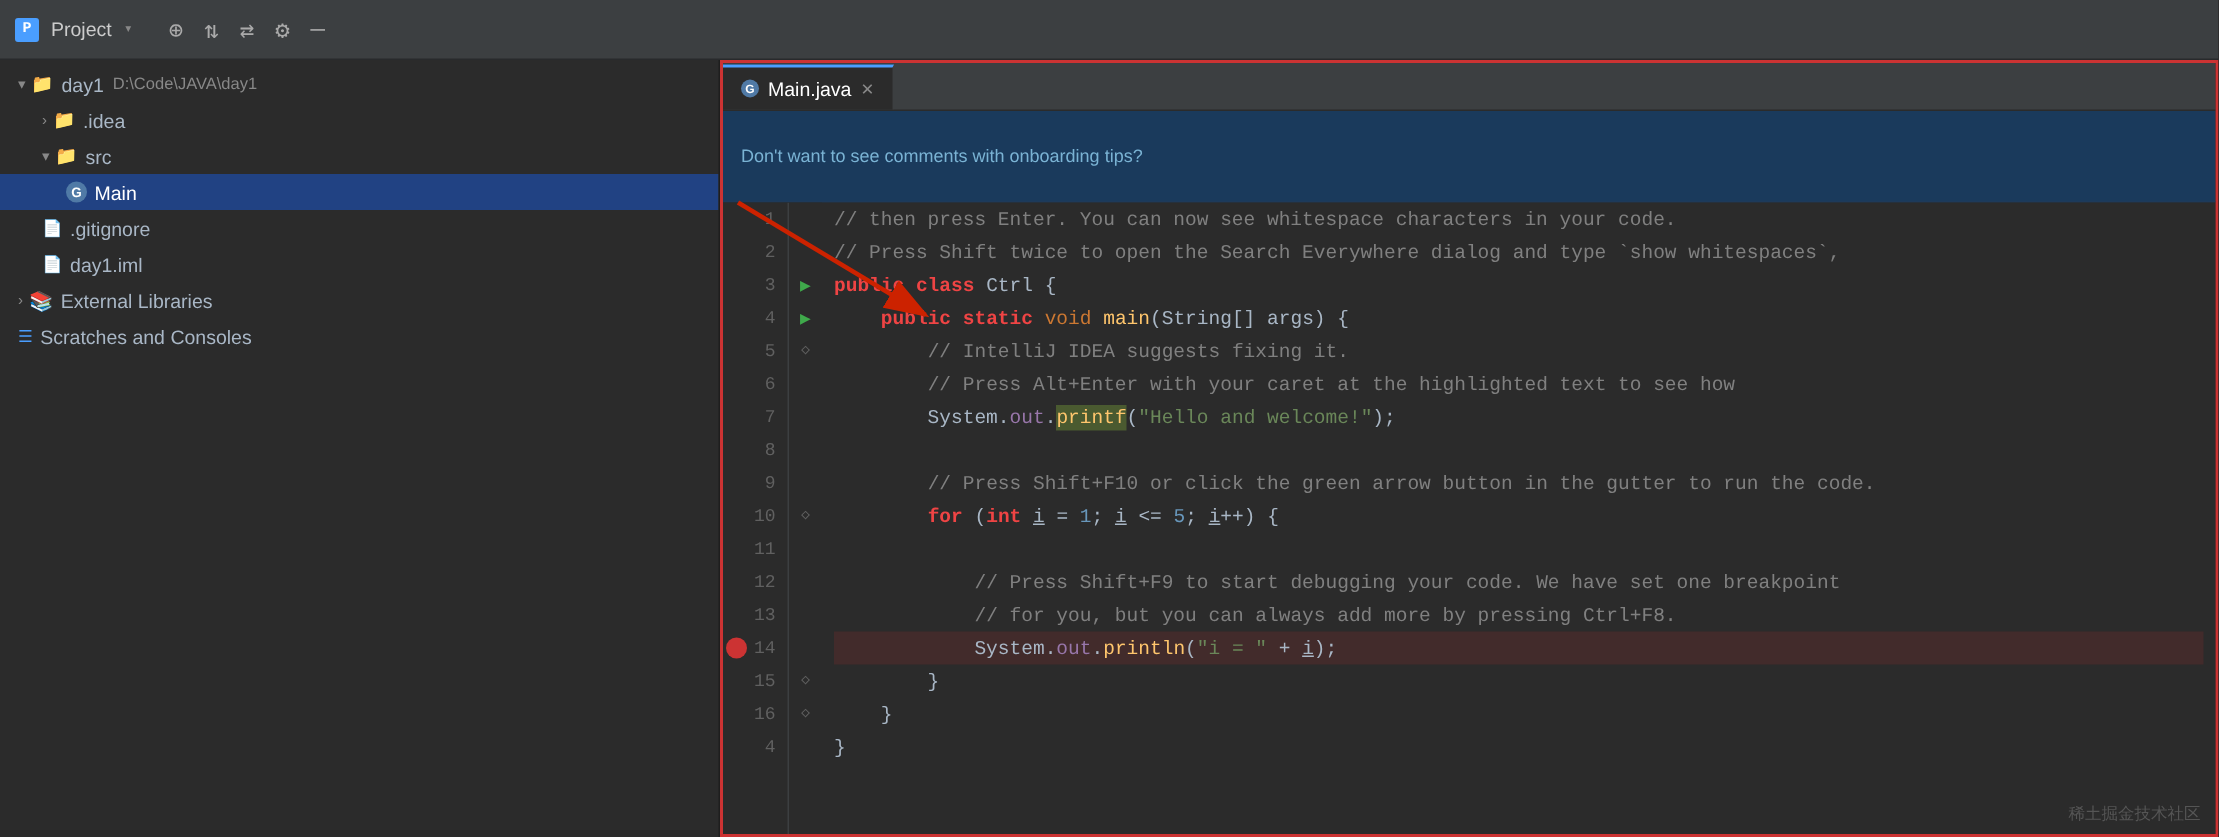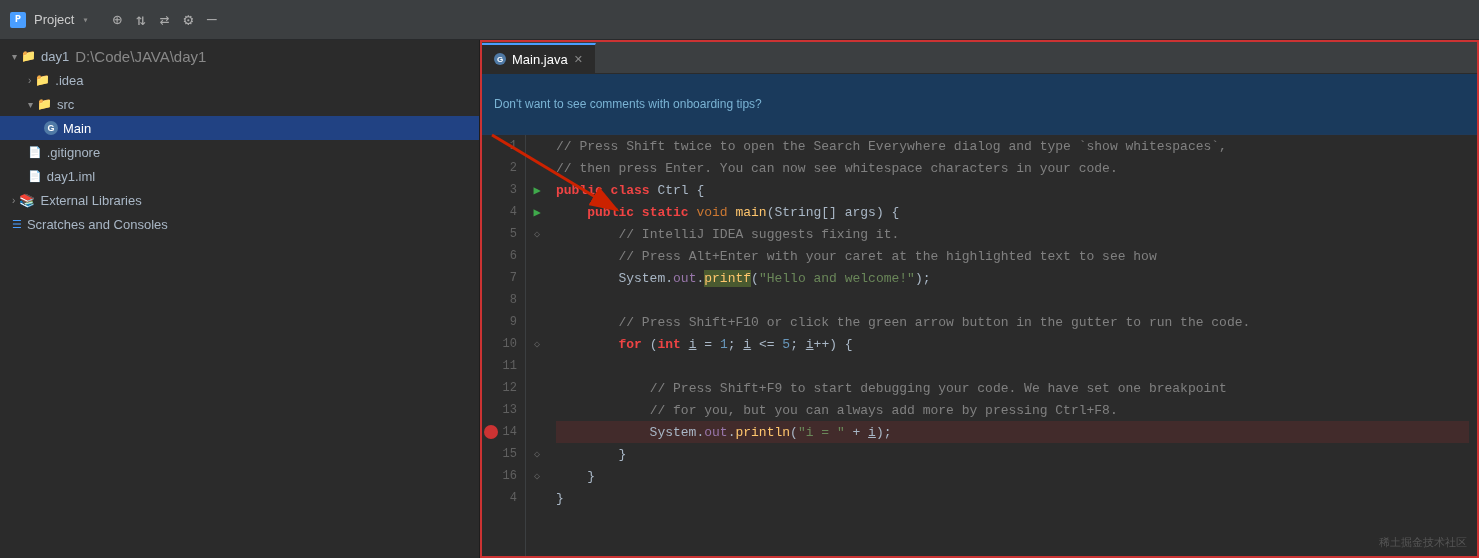--- a/index.html
+++ b/index.html
@@ -295,21 +295,21 @@
 
 <div class="main-layout">
 
   <div class="sidebar">
     <div class="file-tree">
 
       <div class="tree-item tree-indent-1">
         <span class="chevron">▾</span>
         <span class="tree-icon folder-icon">📁</span>
         <span>day1</span>
-        <span style="color:#888; font-size:15px; margin-left:6px; font-family:'Segoe UI',sans-serif;">D:\Code\JAVA\day1</span>
+        <span style="color:#888; font-size:11px; margin-left:6px; font-family:'Segoe UI',sans-serif;">D:\Code\JAVA\day1</span>
       </div>
 
       <div class="tree-item tree-indent-2">
         <span class="chevron">›</span>
         <span class="tree-icon folder-icon">📁</span>
         <span>.idea</span>
       </div>
 
       <div class="tree-item tree-indent-2">
         <span class="chevron">▾</span>
@@ -445,24 +445,24 @@
         </div>
         <div class="gutter-icon-row">
           <span class="fold-icon">◇</span>
         </div>
         <div class="gutter-icon-row"></div>
       </div>
 
       <div class="code-content">
 
         <div class="code-line">
+          <span class="c-comment">// then press Enter. You can now see whitespace characters in your code.</span>
+        </div>
+        <div class="code-line">
           <span class="c-comment">// Press Shift twice to open the Search Everywhere dialog and type `show whitespaces`,</span>
-        </div>
-        <div class="code-line">
-          <span class="c-comment">// then press Enter. You can now see whitespace characters in your code.</span>
         </div>
         <div class="code-line">
           <span class="c-keyword">public </span><span class="c-keyword">class </span><span class="c-plain">Ctrl {</span>
         </div>
         <div class="code-line">
           <span class="c-plain">    </span><span class="c-keyword">public </span><span class="c-keyword">static </span><span class="c-type">void </span><span class="c-method">main</span><span class="c-plain">(String[] args) {</span>
         </div>
         <div class="code-line">
           <span class="c-plain">        </span><span class="c-comment">// IntelliJ IDEA suggests fixing it.</span>
         </div>

